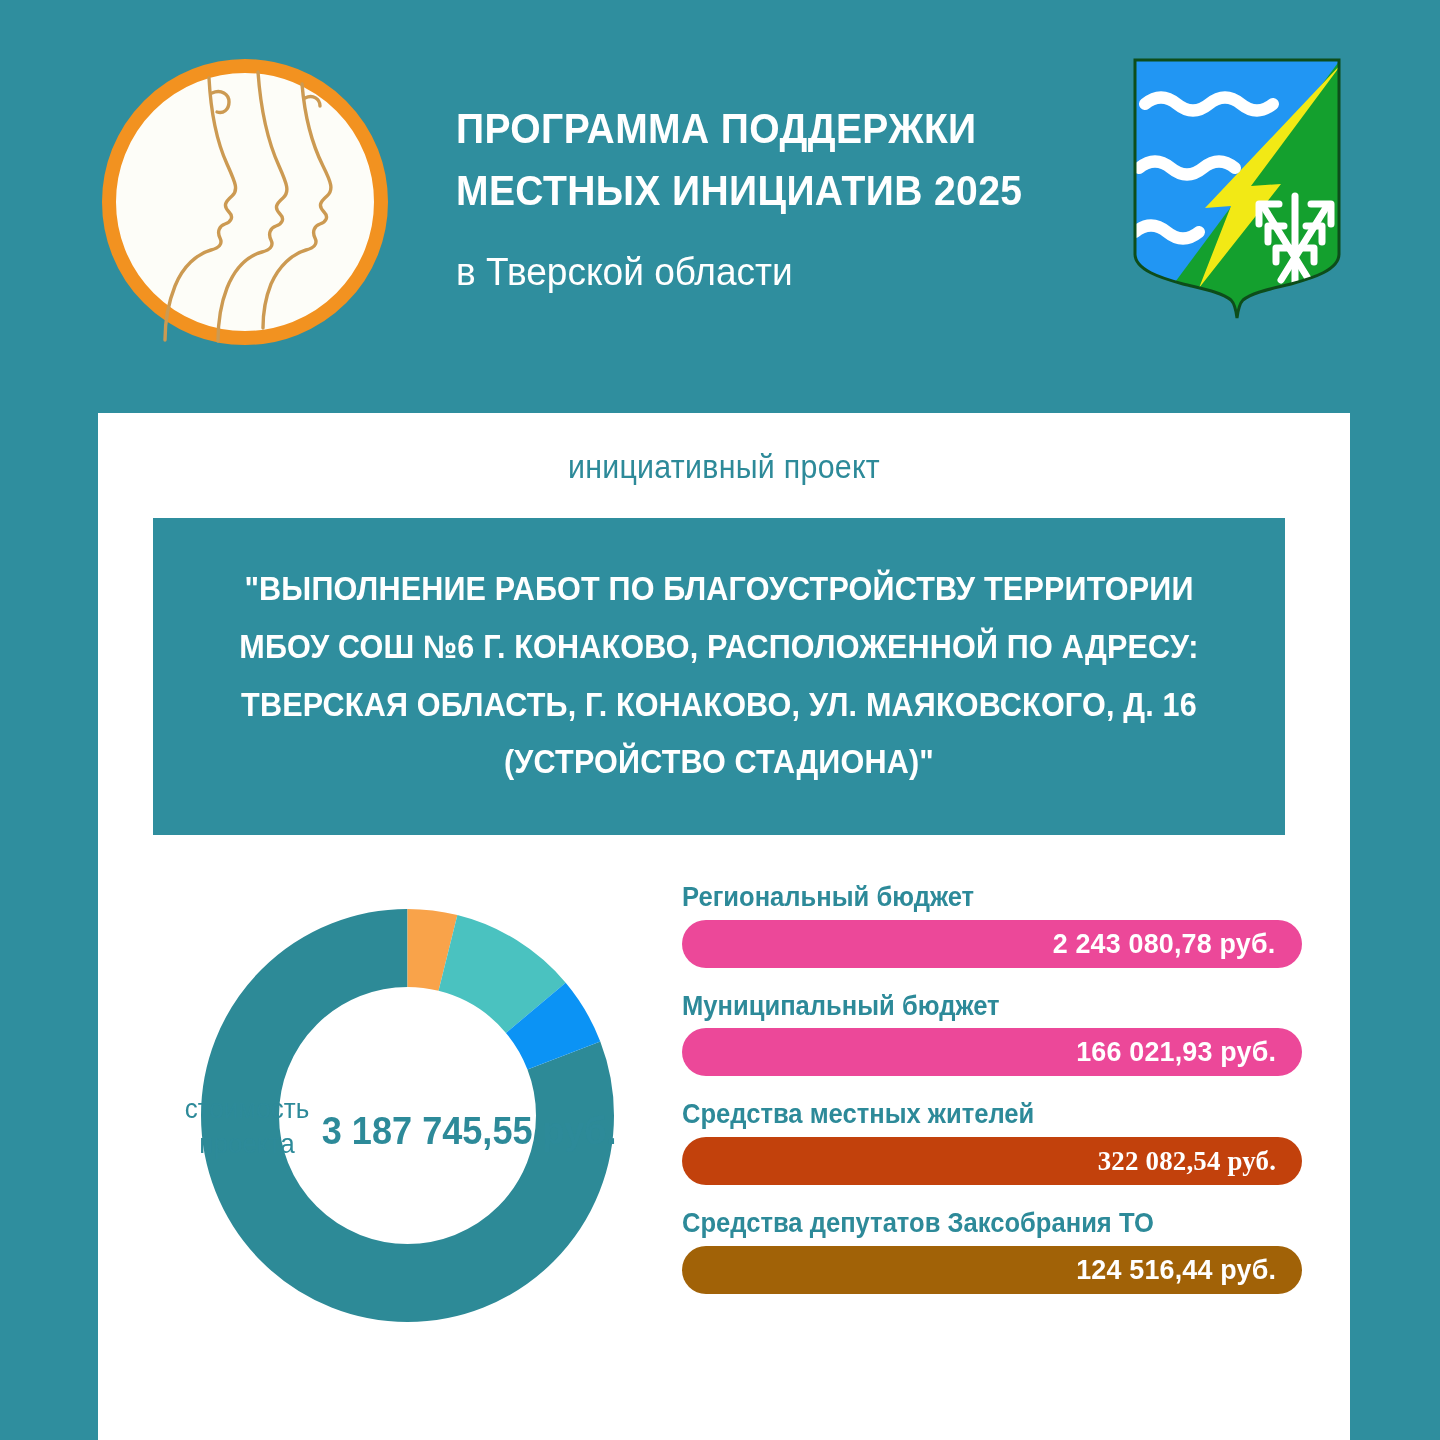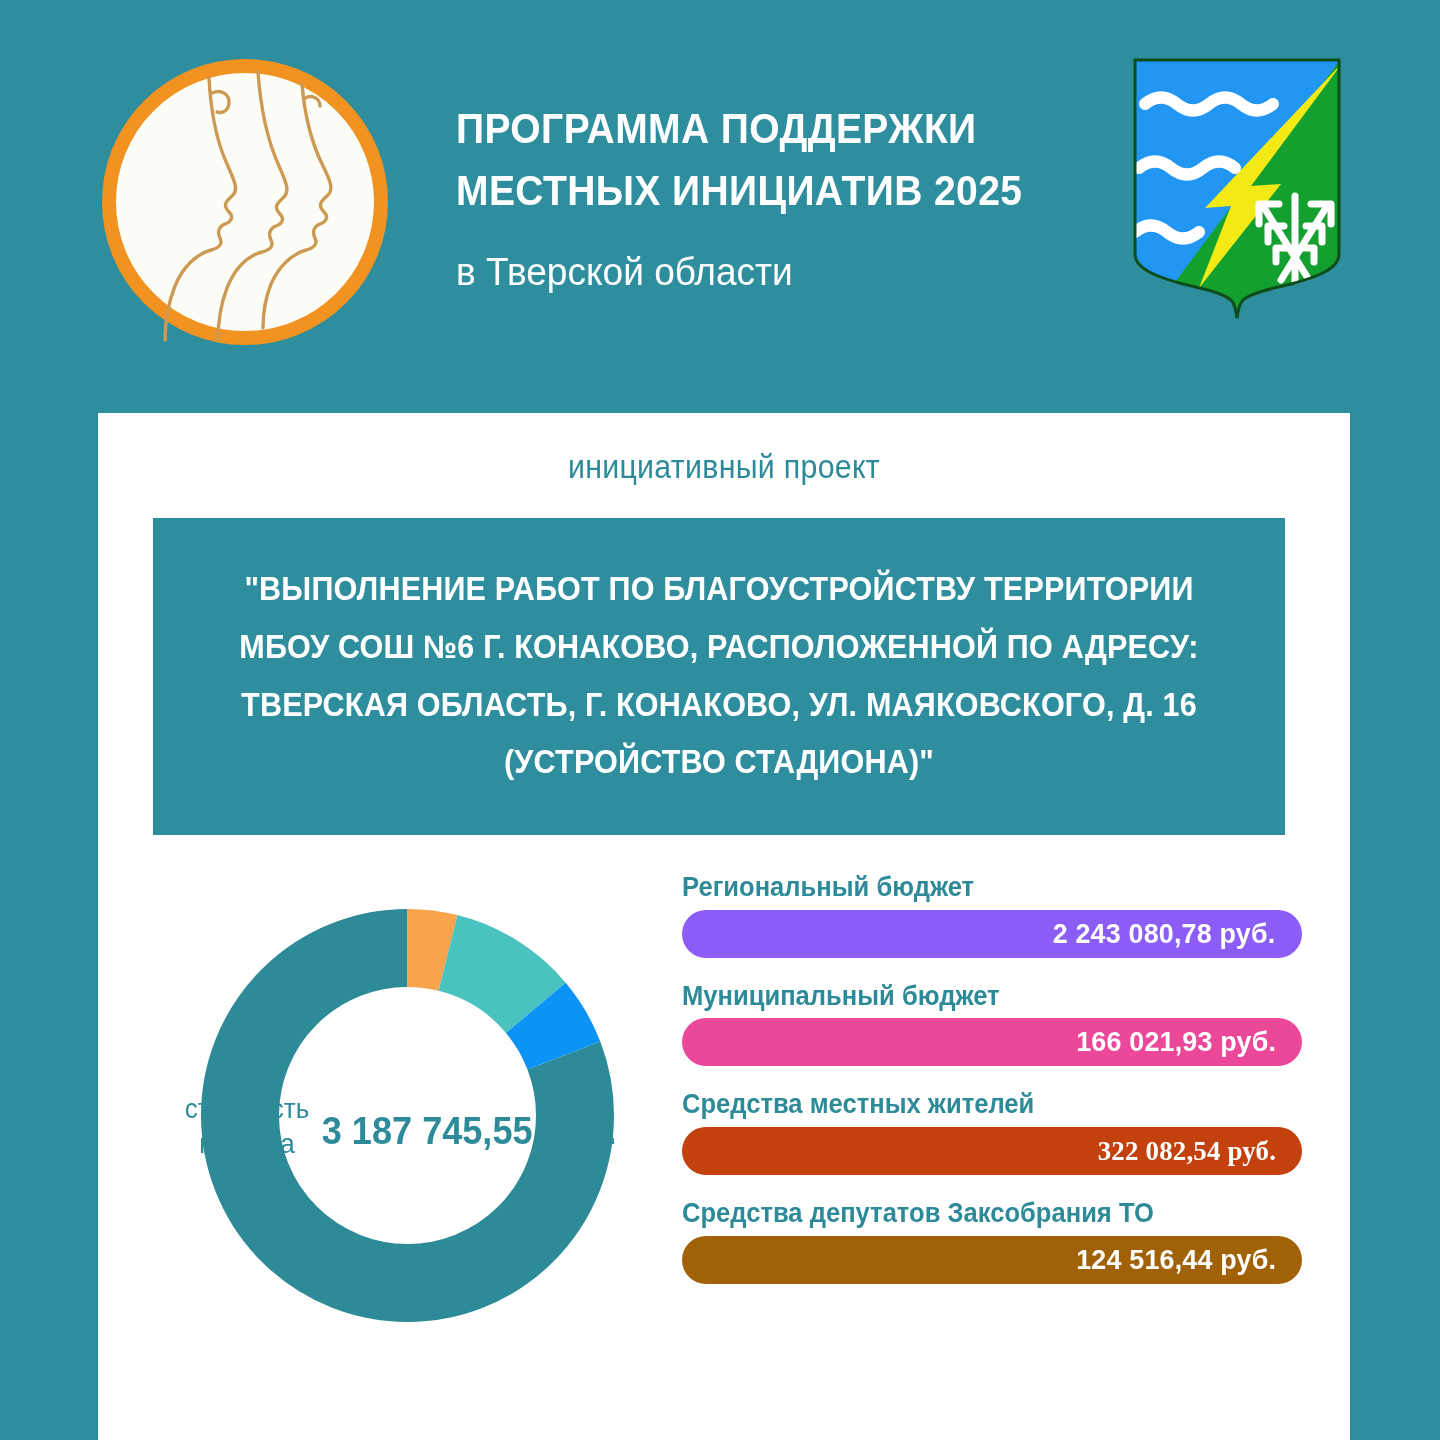--- a/index.html
+++ b/index.html
@@ -114,21 +114,21 @@
     text-align:center;
     margin-top:9px;
     white-space:nowrap;
     transform:scaleX(0.95);
   }
 
   
   .bars{
     position:absolute;left:584px;top:458px;width:620px;
   }
-  .bar-group{margin-bottom:22px;}
+  .bar-group{margin-bottom:22px;margin-top:10px;}
   .bar-group:last-child{margin-bottom:0;}
   .bar-label{
     color:#2d8a99;
     font-size:27.5px;
     font-weight:bold;
     line-height:1.15;
     margin-bottom:7px;
     white-space:nowrap;
     transform:scaleX(0.93);
     transform-origin:left center;
@@ -253,21 +253,21 @@
           <span>проекта</span>
         </div>
         <div class="donut-value">3 187 745,55  руб.</div>
       </div>
     </div>
 
     <div class="bars">
 
       <div class="bar-group">
         <div class="bar-label">Региональный бюджет</div>
-        <div class="bar" style="background:#8b5cf6;">
+        <div class="bar" style="background:#ec4899;">
           <span class="bar-value">2  243 080,78 руб.</span>
         </div>
       </div>
 
       <div class="bar-group">
         <div class="bar-label">Муниципальный бюджет</div>
         <div class="bar" style="background:#ec4899;">
           <span class="bar-value">166 021,93 руб.</span>
         </div>
       </div>

